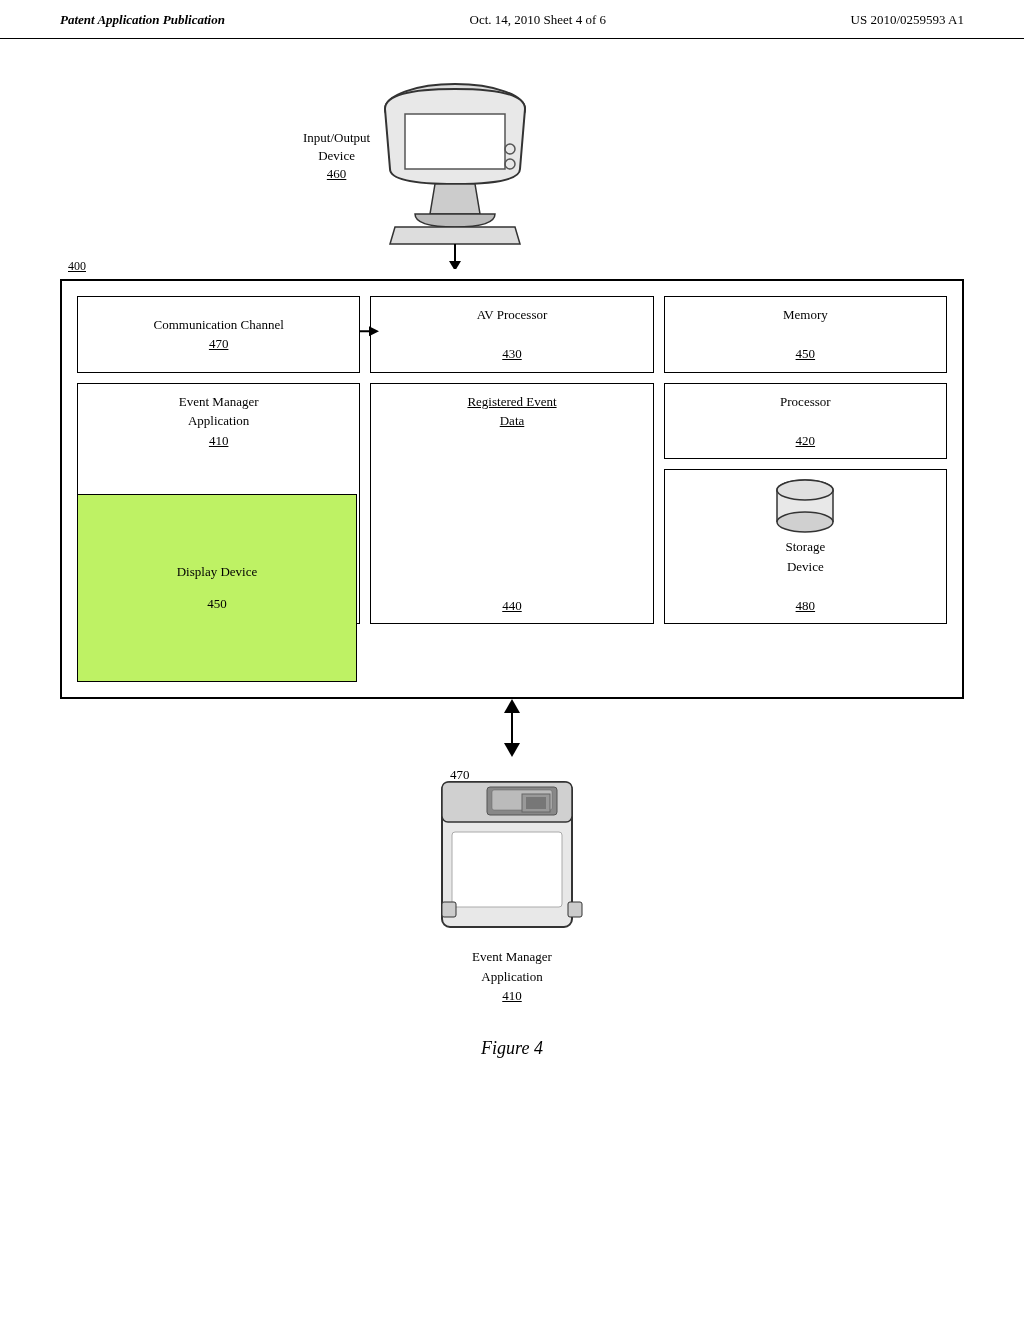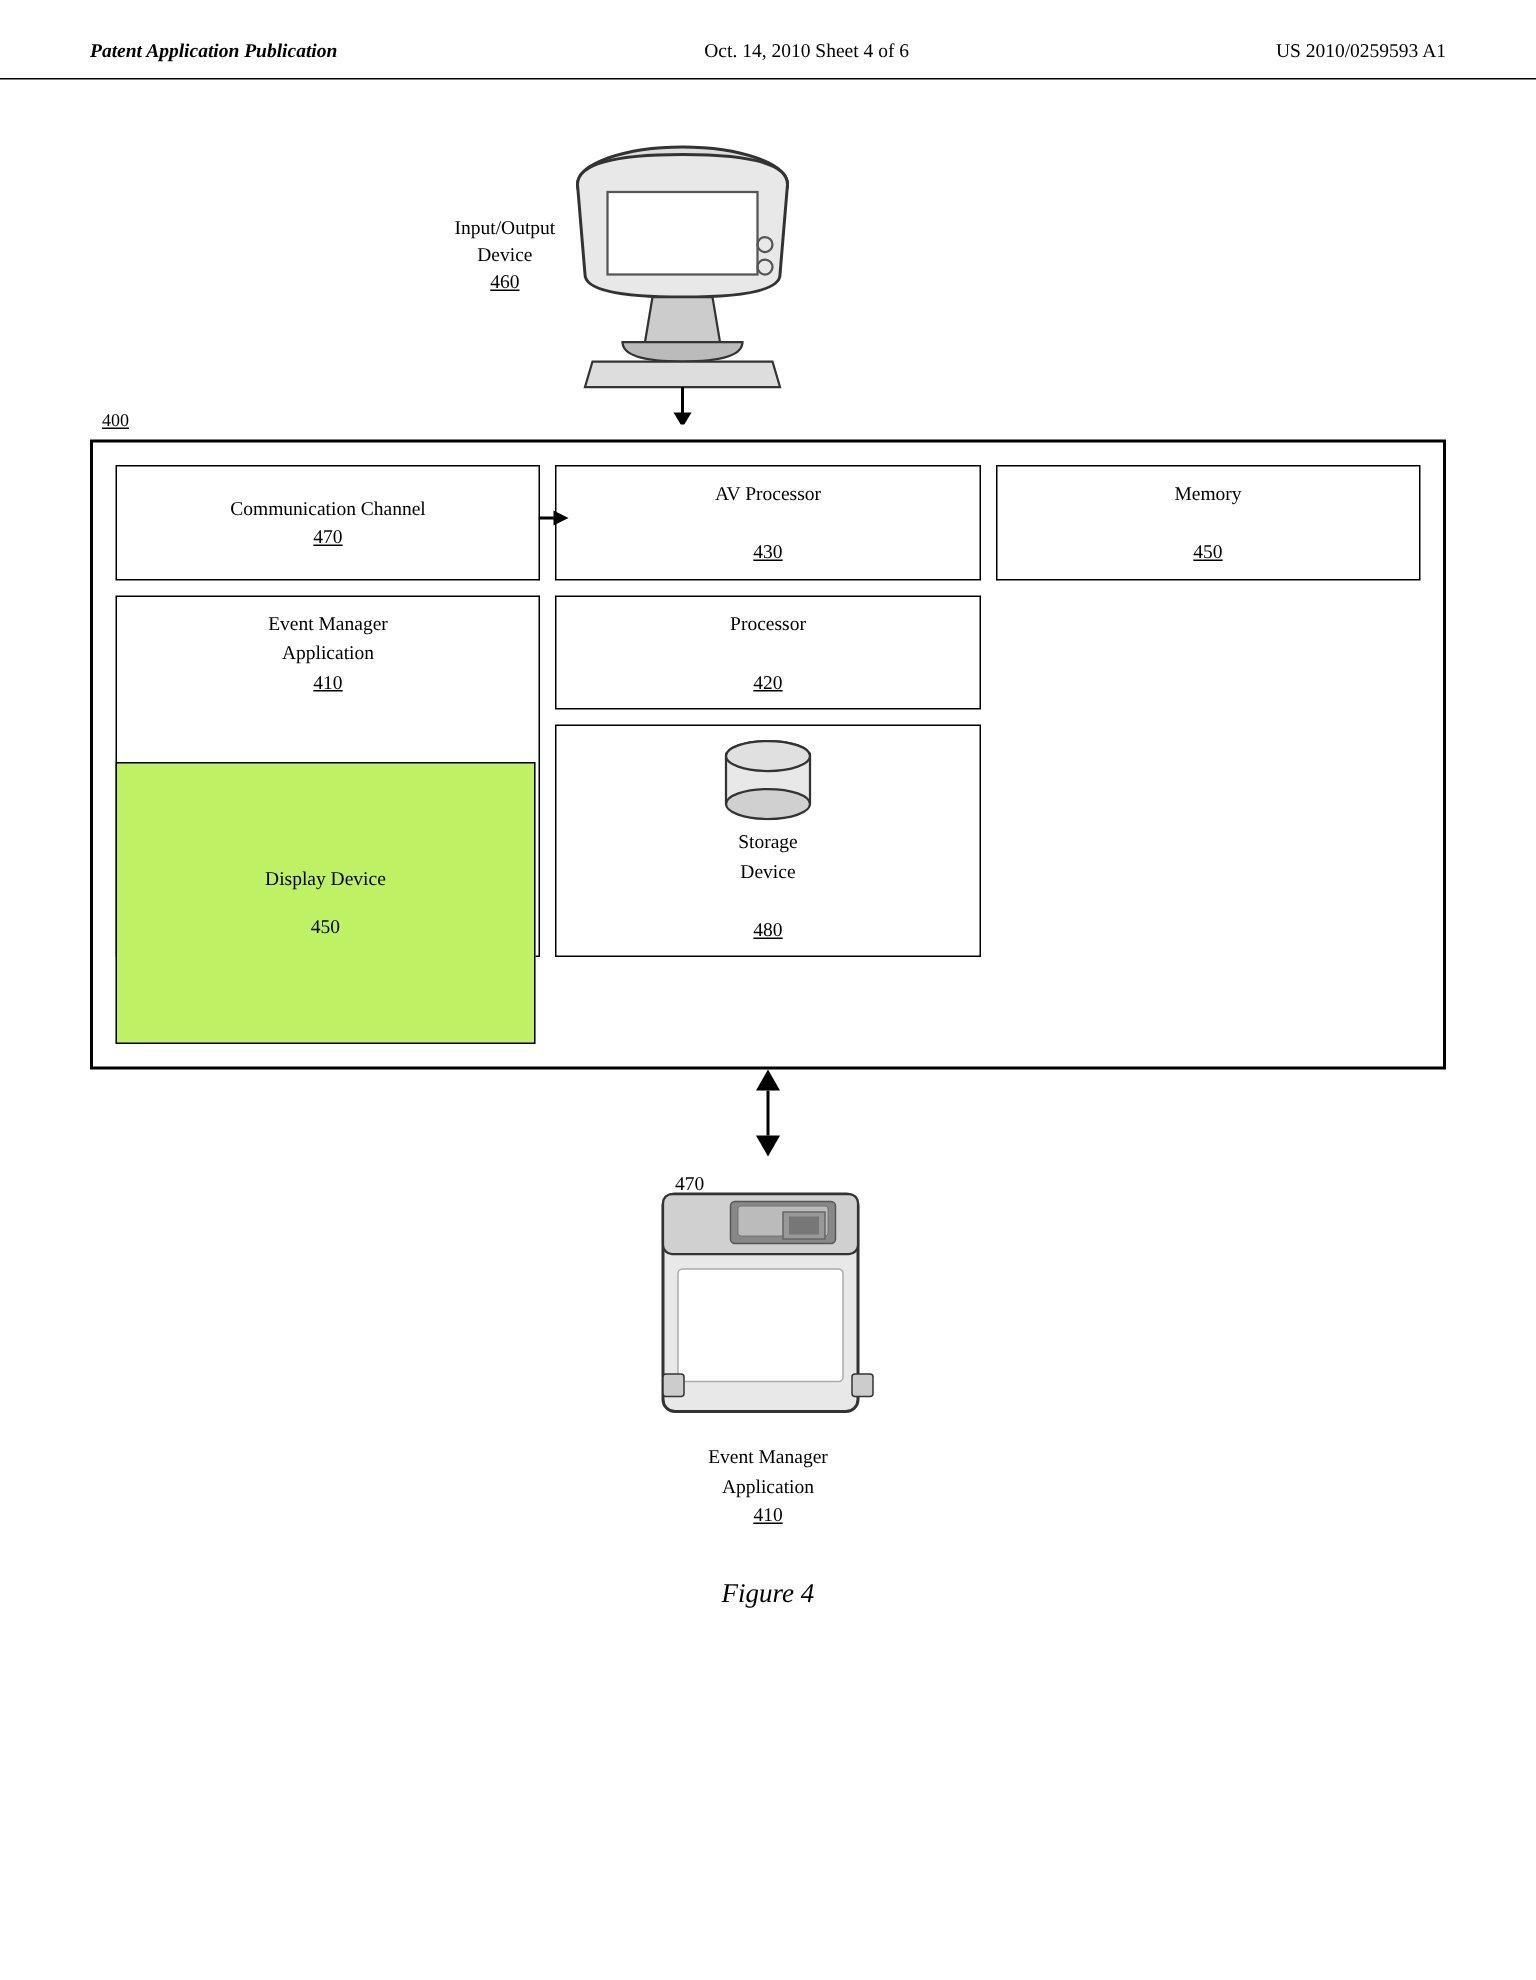--- a/index.html
+++ b/index.html
@@ -10,21 +10,21 @@
       min-height: 1320px;
       position: relative;
       overflow-x: hidden;
     }
 
     
     .patent-header {
       display: flex;
       justify-content: space-between;
       align-items: flex-start;
-      padding: 26px 60px 10px 60px;
+      padding: 12px 60px 10px 60px;
       border-bottom: 1px solid #000;
       font-size: 13px;
       gap: 48px;
     }
     .patent-header .left { font-weight: bold; font-style: italic; }
     .patent-header .center { font-size: 13px; }
     .patent-header .right { font-size: 13px; }
 
     
     .diagram-area {
@@ -214,20 +214,26 @@
           <span class="underline">450</span>
         </div>
       </div>
 
       <div class="bottom-row">
 
         <div class="inner-box">
           <span>Event Manager<br>Application<br><span class="underline">410</span></span>
         </div>
 
+        <div class="inner-box reg-event-box">
+          <span><span class="underline">Registered Event<br>Data</span></span>
+          <br>
+            <br>
+          <span class="underline">440</span>
+        </div>
 
         <div style="display:flex; flex-direction:column; gap:10px;">
 
           <div class="inner-box" style="flex:1;">
             <span>Processor</span>
               <br>
             <span class="underline">420</span>
           </div>
 
           <div class="inner-box" style="flex:1;">

